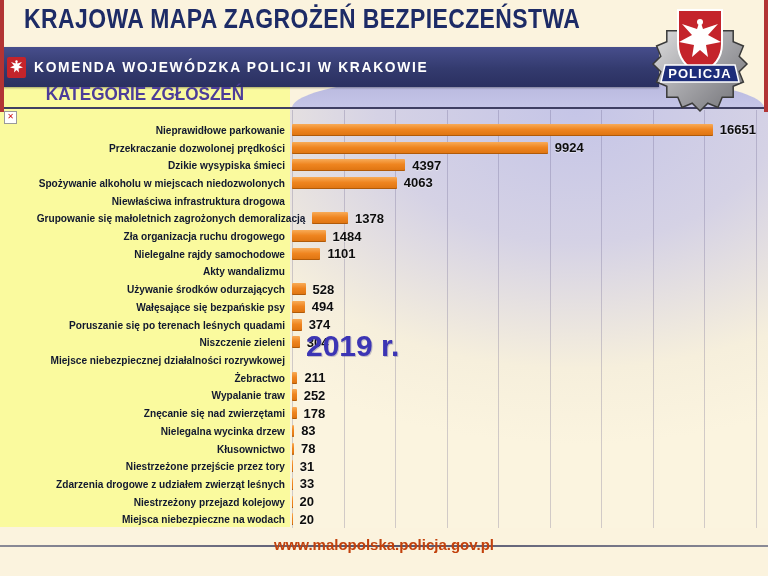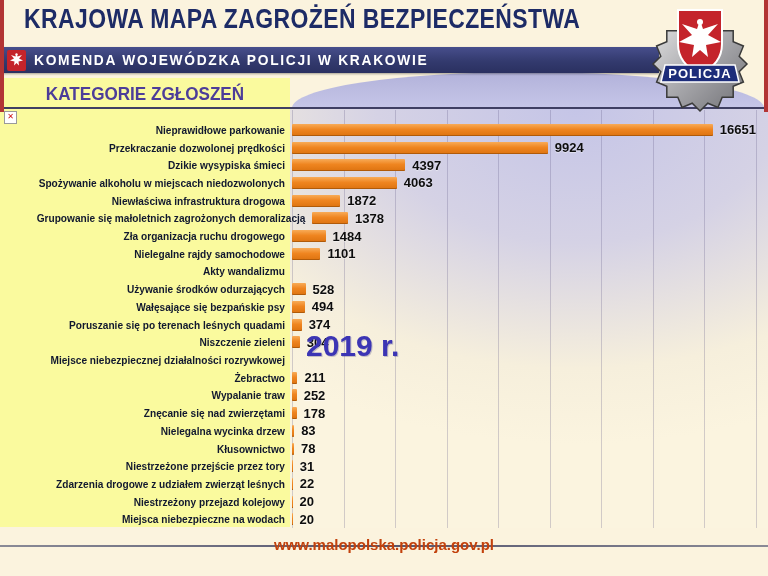--- a/index.html
+++ b/index.html
@@ -14,21 +14,21 @@
   .edge-strip.left{left:0;}
   .edge-strip.right{right:0;}
 
   .page-title{
     position:absolute;left:24px;top:4px;margin:0;
     font-size:27px;font-weight:bold;color:#1d2b66;
     transform:scaleX(.85);transform-origin:0 50%;white-space:nowrap;letter-spacing:.5px;
   }
 
   .header-bar{
-    position:absolute;left:3px;top:47px;width:656px;height:26px;
+    position:absolute;left:3px;top:47px;width:656px;height:40px;
     background:linear-gradient(180deg,#474e8c 0%,#333a6e 55%,#2a3060 100%);
     display:flex;align-items:center;z-index:5;
     box-shadow:0 1px 2px rgba(0,0,0,.35);
   }
   .eagle-box{
     width:19px;height:21px;margin-left:4px;background:#c4242b;
     border-radius:2px;display:flex;align-items:center;justify-content:center;flex:0 0 auto;
   }
   .header-text{
     color:#ffffff;font-weight:bold;font-size:14.5px;letter-spacing:1.8px;
@@ -196,24 +196,20 @@
       </div>
       <div class="row">
         <div class="row-label">Spożywanie alkoholu w miejscach niedozwolonych</div>
         <div class="bar-area">
           <div class="bar" style="width: 22.5722%;"></div>
           <div class="bar-value">4063</div>
         </div>
       </div>
       <div class="row">
         <div class="row-label">Niewłaściwa infrastruktura drogowa</div>
-        <div class="bar-area">
-          <div class="bar" style="width: 10.4%;"></div>
-          <div class="bar-value">1872</div>
-        </div>
       </div>
       <div class="row">
         <div class="row-label">Grupowanie się małoletnich zagrożonych demoralizacją</div>
         <div class="bar-area">
           <div class="bar" style="width: 7.65556%;"></div>
           <div class="bar-value">1378</div>
         </div>
       </div>
       <div class="row">
         <div class="row-label">Zła organizacja ruchu drogowego</div>
@@ -302,21 +298,21 @@
         <div class="row-label">Niestrzeżone przejście przez tory</div>
         <div class="bar-area">
           <div class="bar" style="width: 0.172222%;"></div>
           <div class="bar-value">31</div>
         </div>
       </div>
       <div class="row">
         <div class="row-label">Zdarzenia drogowe z udziałem zwierząt leśnych</div>
         <div class="bar-area">
           <div class="bar" style="width: 0.144444%;"></div>
-          <div class="bar-value">22</div>
+          <div class="bar-value">33</div>
         </div>
       </div>
       <div class="row">
         <div class="row-label">Niestrzeżony przejazd kolejowy</div>
         <div class="bar-area">
           <div class="bar" style="width: 0.111111%;"></div>
           <div class="bar-value">20</div>
         </div>
       </div>
       <div class="row">

